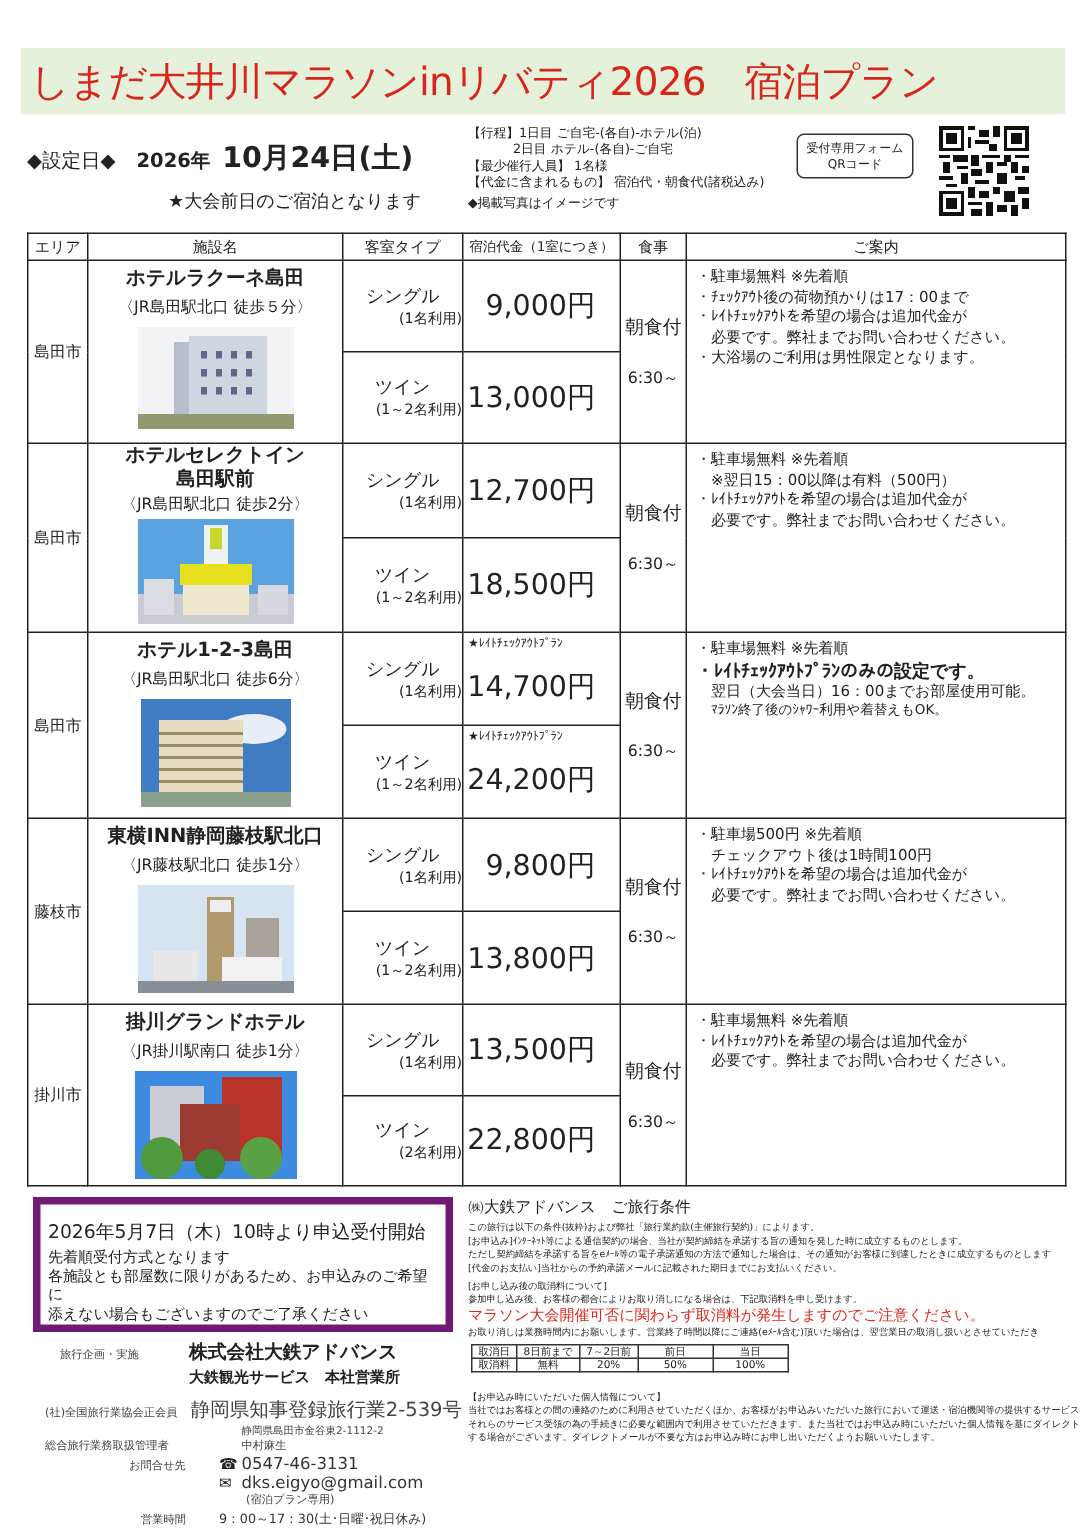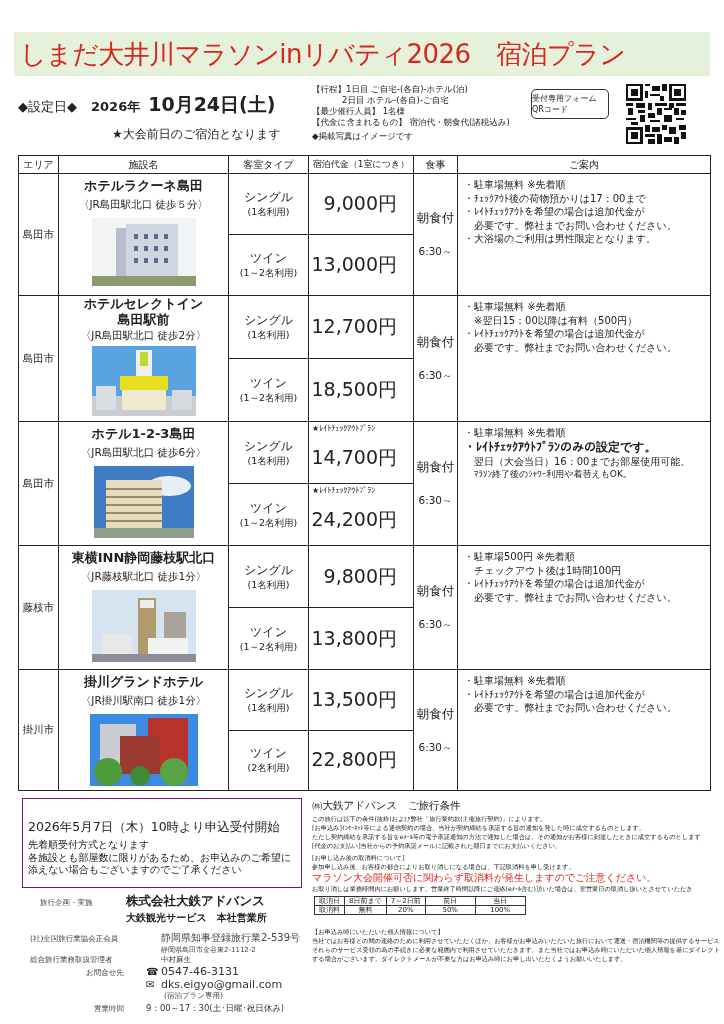--- a/index.html
+++ b/index.html
@@ -7,44 +7,44 @@
   .abs { position: absolute; }
   .title-band { left: 14px; top: 32px; width: 696px; height: 44px; background: #e6f1dc; display: flex; align-items: center; padding-left: 6px; }
   .title-band span { color: #d8261c; font-size: 26px; letter-spacing: -0.5px; white-space: nowrap; }
   .date-line { left: 18px; top: 92px; display: flex; align-items: baseline; gap: 8px; white-space: nowrap; }
   .date-label { font-size: 13px; font-weight: normal; }
   .date-year { font-size: 13px; font-weight: bold; margin-left: 6px; }
   .date-main { font-size: 19px; font-weight: bold; }
   .eve-note { left: 112px; top: 126px; font-size: 12px; white-space: nowrap; }
   .itin { left: 312px; top: 84px; font-size: 8.5px; line-height: 11px; white-space: nowrap; }
   .itin div { white-space: nowrap; }
-  .qr-label { left: 531px; top: 89px; width: 78px; height: 30px; border: 1px solid #333; border-radius: 5px; font-size: 8px; line-height: 11px; padding-top: 3px; }
+  .qr-label { left: 531px; top: 89px; width: 78px; height: 30px; border: 1px solid #333; border-radius: 5px; font-size: 8px; text-align: center; line-height: 11px; padding-top: 3px; }
   .qr { left: 626px; top: 84px; width: 60px; height: 60px; }
   table.plan { position: absolute; left: 18px; top: 155px; width: 692px; border-collapse: collapse; table-layout: fixed; }
   table.plan td, table.plan th { border: 1.5px solid #222; vertical-align: middle; }
   table.plan th { font-weight: normal; font-size: 10px; height: 18px; text-align: center; }
   .area { font-size: 10.5px; text-align: center; }
   .fac { text-align: center; vertical-align: top !important; padding-top: 4px; }
   .fac-name { font-size: 13px; font-weight: bold; line-height: 16px; }
   .fac-access { font-size: 10.5px; margin-top: 4px; }
   .photo { margin: 6px auto 0; width: 104px; height: 68px; }
   .room { text-align: center; }
   .room-type { font-size: 12px; }
-  .room-cap { font-size: 9.5px; }
+  .room-cap { font-size: 9.5px; text-align: right; }
   .price { text-align: right; padding-right: 16px; position: relative; }
   .price-val { font-size: 19px; }
   .price-note { position: absolute; left: 3px; top: 2px; font-size: 8px; white-space: nowrap; }
   .meal { text-align: center; }
   .meal-label { font-size: 12.5px; }
   .meal-time { font-size: 10.5px; margin-top: 18px; }
   .info { vertical-align: top !important; padding: 4px 6px; font-size: 10px; line-height: 13.5px; }
   .info div { white-space: nowrap; }
   .info .bold { font-weight: bold; font-size: 12px; line-height: 15px; }
   .info .indent { padding-left: 10px; }
-  .apply-box { left: 22px; top: 798px; width: 280px; height: 90px; border: 1px solid #701a75; padding: 20px 5px; font-size: 10px; line-height: 12.5px; }
+  .apply-box { left: 22px; top: 798px; width: 280px; height: 90px; border: 5px solid #701a75; padding: 10px 5px; font-size: 10px; line-height: 12.5px; }
   .apply-box .start { font-size: 12.5px; line-height: 16px; }
   .apply-box .form { font-size: 11.5px; line-height: 15px; }
   .company { left: 18px; top: 893px; width: 290px; font-size: 8px; }
   .co-row { display: flex; align-items: baseline; white-space: nowrap; }
   .conditions { left: 312px; top: 798px; width: 408px; font-size: 6.2px; line-height: 9px; }
   .conditions div { white-space: nowrap; overflow: hidden; }
   .cond-title { font-size: 10.5px; line-height: 14px; margin-bottom: 2px; }
   .cond-red { color: #e0261c; font-size: 10px; line-height: 13px; }
   table.cancel { border-collapse: collapse; margin: 3px 0 0 2px; font-size: 7px; }
   table.cancel td { border: 1px solid #333; padding: 0 4px; text-align: center; height: 9px; line-height: 8px; }
@@ -377,21 +377,21 @@
 <div class="abs company">
   <div class="co-row" style="padding-left:22px">
     <span style="font-size:7.5px;color:#444;width:86px">旅行企画・実施</span>
     <span style="font-size:12.5px;font-weight:bold">株式会社大鉄アドバンス</span>
   </div>
   <div class="co-row" style="padding-left:108px;margin-top:1px">
     <span style="font-size:10px;font-weight:bold">大鉄観光サービス　本社営業所</span>
   </div>
   <div class="co-row" style="margin-top:6px;padding-left:12px">
     <span style="width:131px;font-size:7.5px;color:#444">(社)全国旅行業協会正会員</span>
-    <span style="font-size:10px;color:#444">静岡県知事登録旅行業2-539号</span>
+    <span style="font-size:13px;color:#444">静岡県知事登録旅行業2-539号</span>
   </div>
   <div class="co-row" style="padding-left:143px">
     <span style="font-size:7px;color:#444">静岡県島田市金谷東2-1112-2</span>
   </div>
   <div class="co-row" style="padding-left:12px">
     <span style="width:131px;font-size:7.5px;color:#444">総合旅行業務取扱管理者</span>
     <span style="font-size:7.5px;color:#444">中村麻生</span>
   </div>
   <div class="co-row" style="padding-left:68px">
     <span style="width:60px;font-size:7.5px;color:#444">お問合せ先</span>

